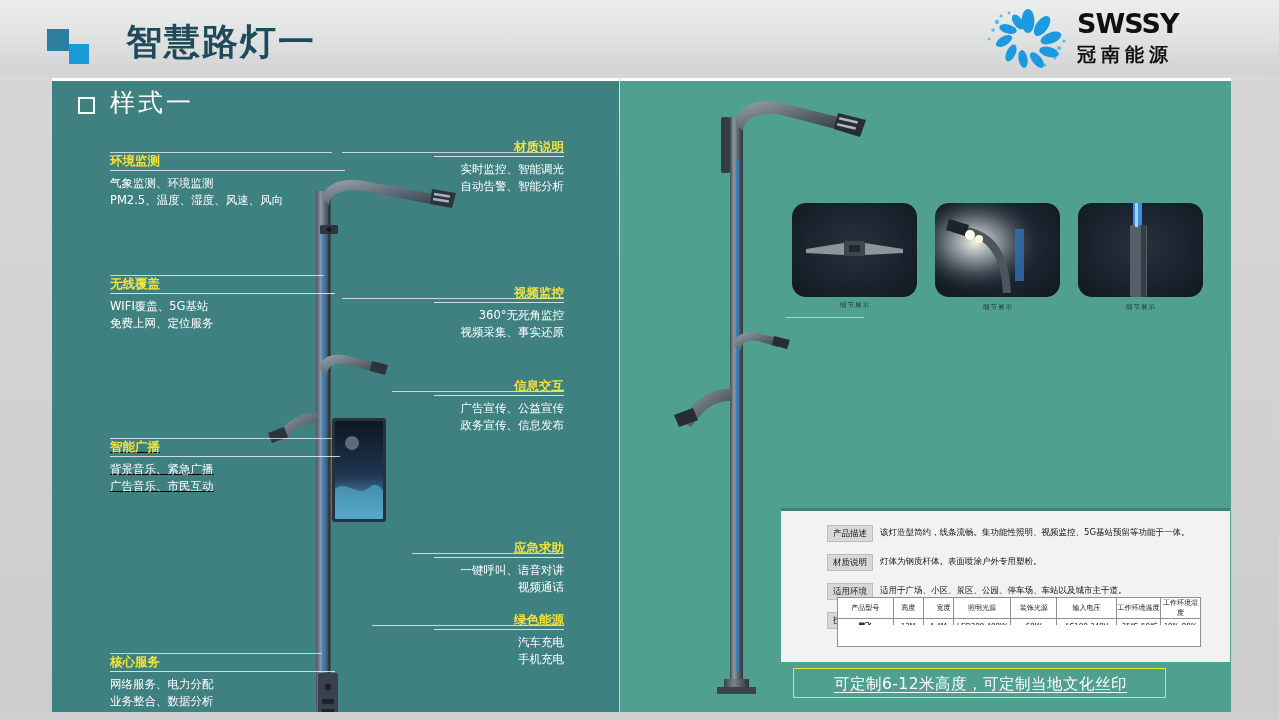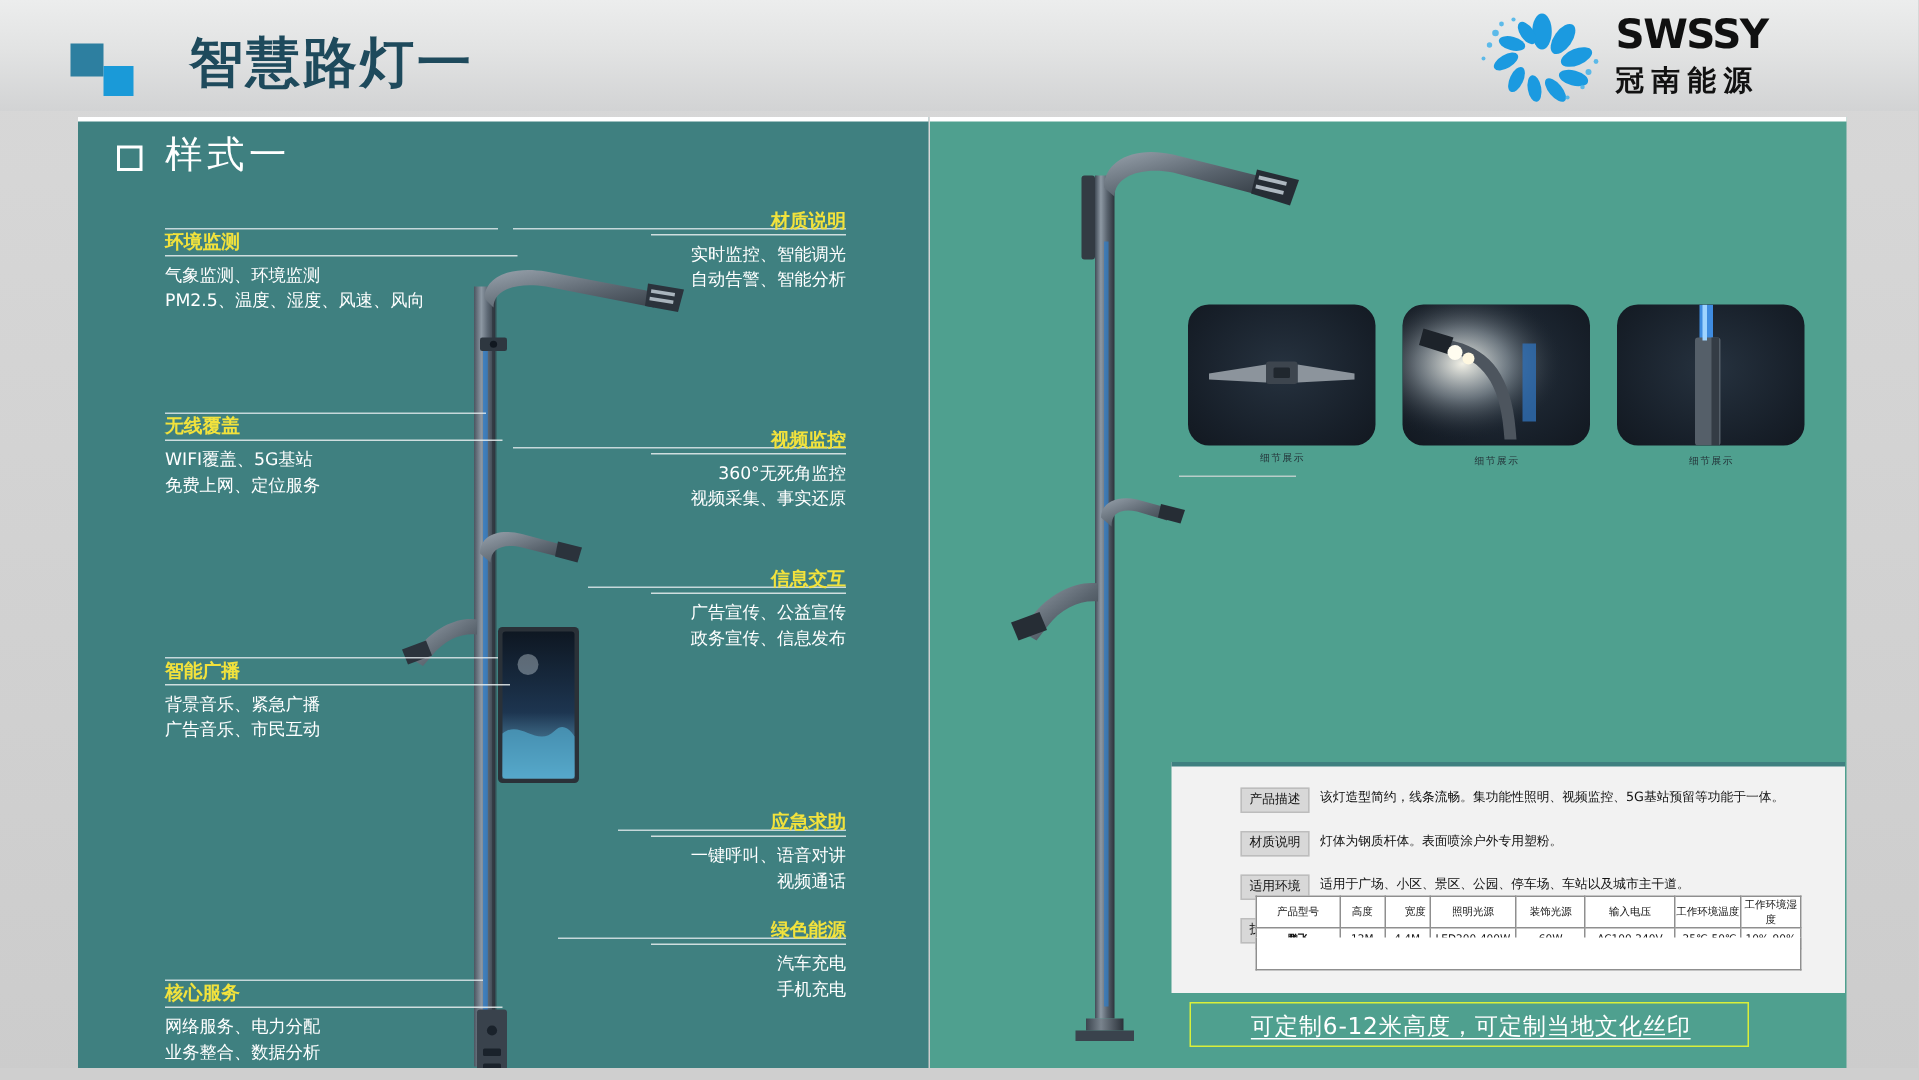--- a/index.html
+++ b/index.html
@@ -295,21 +295,21 @@
       <div class="c-line">PM2.5、温度、湿度、风速、风向</div>
     </div>
 
     <div class="callout left" style="left:58px; top:195px; width:225px;">
       <div class="c-head">无线覆盖</div>
       <div class="c-rule"></div>
       <div class="c-line">WIFI覆盖、5G基站</div>
       <div class="c-line">免费上网、定位服务</div>
     </div>
 
-    <div class="callout left" style="left:58px; top:358px; width:230px;">
+    <div class="callout left" style="left:58px; top:358px; width:230px;text-decoration:underline;">
       <div class="c-head">智能广播</div>
       <div class="c-rule"></div>
       <div class="c-line">背景音乐、紧急广播</div>
       <div class="c-line">广告音乐、市民互动</div>
     </div>
 
     <div class="callout left" style="left:58px; top:573px; width:225px;">
       <div class="c-head">核心服务</div>
       <div class="c-rule"></div>
       <div class="c-line">网络服务、电力分配</div>

